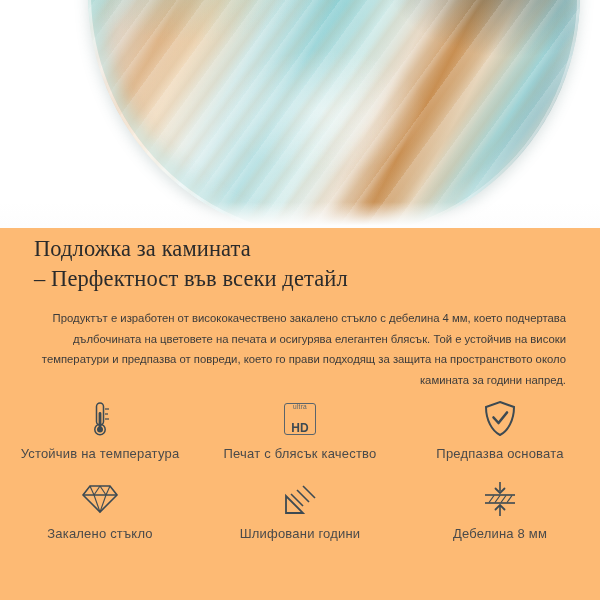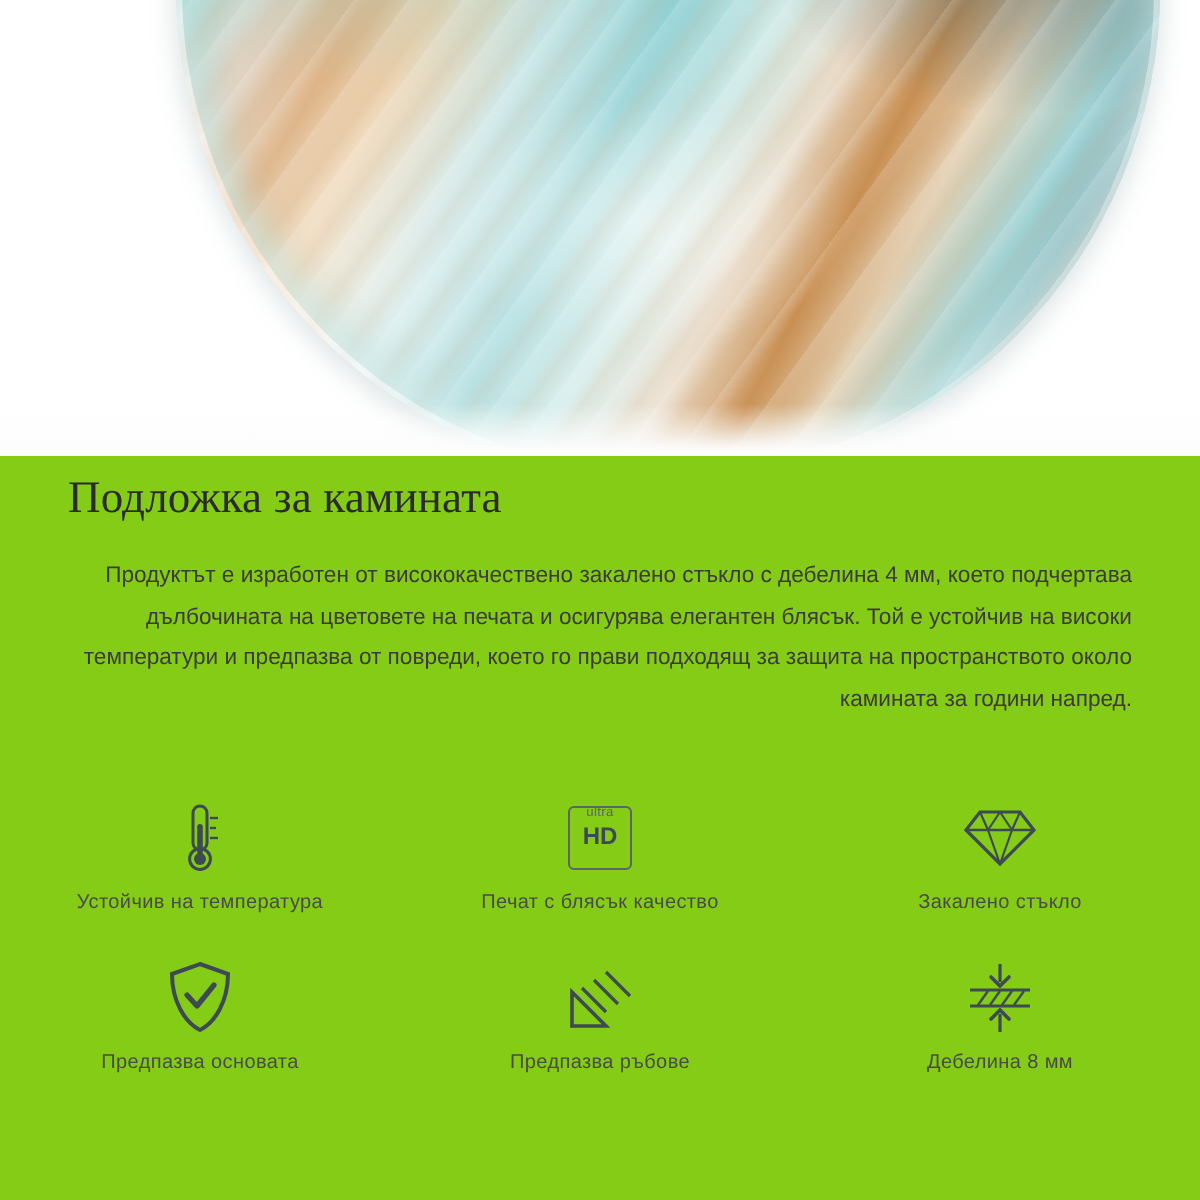--- a/index.html
+++ b/index.html
@@ -7,21 +7,21 @@
     margin: 0; padding: 0;
     width: 600px; height: 600px;
     background: #ffffff;
     font-family: "Liberation Sans", sans-serif;
     overflow: hidden;
   }
   #page {
     position: relative;
     width: 600px;
     height: 600px;
-    background: #84cc16;
+    background: #fdba74;
     overflow: hidden;
   }
 
   
   .hero {
     position: absolute;
     top: 0; left: 0;
     width: 600px;
     height: 228px;
     background: #ffffff;
@@ -146,33 +146,33 @@
   }
   .ficon {
     height: 42px;
     display: flex;
     align-items: center;
     justify-content: center;
     color: #3d4a52;
   }
   .flabel {
     margin-top: 6px;
-    font-size: 10px;
+    font-size: 13px;
     color: #4a4a4a;
     text-align: center;
     letter-spacing: 0.2px;
   }
   .ultrahd {
     width: 32px; height: 32px;
     border: 1.6px solid #5a646b;
     border-radius: 3px;
     display: flex;
     flex-direction: column;
     align-items: center;
-    justify-content: flex-start;
+    justify-content: space-between;
     line-height: 1;
   }
   .ultrahd .u1 { font-size: 6.6px; color: #5a646b; letter-spacing: .2px; }
   .ultrahd .u2 { font-size: 12px; font-weight: bold; color: #3d4a52; margin-top: 1px; }
 
   svg { display: block; }
 </style>
 </head>
 <body>
 
@@ -180,20 +180,21 @@
 
   <div class="hero">
     <div class="plate"></div>
     <div class="plate-rim"></div>
     <div class="hero-fade"></div>
   </div>
 
   <div class="content">
     <h1 class="headline">
       <span>Подложка за камината</span>
+      <span class="l2">– Перфектност във всеки детайл</span>
     </h1>
     <p class="body-copy">Продуктът е изработен от висококачествено закалено стъкло с дебелина 4 мм, което подчертава дълбочината на цветовете на печата и осигурява елегантен блясък. Той е устойчив на високи температури и предпазва от повреди, което го прави подходящ за защита на пространството около камината за години напред.</p>
   </div>
 
   <div class="features">
 
     <div class="feature">
       <div class="ficon">
         <svg width="24" height="38" viewBox="0 0 24 38">
           <rect x="8.5" y="3" width="7" height="22" rx="3.5" fill="none" stroke="#3d4a52" stroke-width="1.5"></rect>
@@ -209,58 +210,58 @@
     </div>
 
     <div class="feature">
       <div class="ficon">
         <div class="ultrahd">
           <span class="u1">ultra</span>
           <span class="u2">HD</span>
         </div>
       </div>
       <div class="flabel">Печат с блясък качество</div>
+    </div>
+
+    <div class="feature">
+      <div class="ficon">
+        <svg width="34" height="38" viewBox="0 0 34 38">
+          <path d="M17 2 L31 7 C31 20 25 31 17 35 C9 31 3 20 3 7 Z" fill="none" stroke="#3d4a52" stroke-width="2"></path>
+          <path d="M10.5 17.5 L15.5 23 L24 12.5" fill="none" stroke="#3d4a52" stroke-width="2.6" stroke-linecap="round" stroke-linejoin="round"></path>
+        </svg>
+      </div>
+      <div class="flabel">Предпазва основата</div>
     </div>
 
     <div class="feature">
       <div class="ficon">
         <svg width="38" height="32" viewBox="0 0 38 32">
           <path d="M2 12 L9 3 L29 3 L36 12 L19 29 Z" fill="none" stroke="#3d4a52" stroke-width="1.6"></path>
           <line x1="2" y1="12" x2="36" y2="12" stroke="#3d4a52" stroke-width="1.3"></line>
           <line x1="9" y1="3" x2="13" y2="12" stroke="#3d4a52" stroke-width="1.1"></line>
           <line x1="29" y1="3" x2="25" y2="12" stroke="#3d4a52" stroke-width="1.1"></line>
           <line x1="13" y1="12" x2="19" y2="29" stroke="#3d4a52" stroke-width="1.1"></line>
           <line x1="25" y1="12" x2="19" y2="29" stroke="#3d4a52" stroke-width="1.1"></line>
           <line x1="13" y1="12" x2="19" y2="3" stroke="#3d4a52" stroke-width="1.1"></line>
           <line x1="25" y1="12" x2="19" y2="3" stroke="#3d4a52" stroke-width="1.1"></line>
         </svg>
       </div>
       <div class="flabel">Закалено стъкло</div>
     </div>
 
     <div class="feature">
       <div class="ficon">
-        <svg width="34" height="38" viewBox="0 0 34 38">
-          <path d="M17 2 L31 7 C31 20 25 31 17 35 C9 31 3 20 3 7 Z" fill="none" stroke="#3d4a52" stroke-width="2"></path>
-          <path d="M10.5 17.5 L15.5 23 L24 12.5" fill="none" stroke="#3d4a52" stroke-width="2.6" stroke-linecap="round" stroke-linejoin="round"></path>
-        </svg>
-      </div>
-      <div class="flabel">Предпазва основата</div>
-    </div>
-
-    <div class="feature">
-      <div class="ficon">
         <svg width="34" height="34" viewBox="0 0 34 34">
           <path d="M3 31 L3 14 L20 31 Z" fill="none" stroke="#3d4a52" stroke-width="1.8"></path>
           <line x1="8" y1="12" x2="20" y2="24" stroke="#3d4a52" stroke-width="1.6"></line>
           <line x1="14" y1="8" x2="26" y2="20" stroke="#3d4a52" stroke-width="1.6"></line>
           <line x1="20" y1="4" x2="32" y2="16" stroke="#3d4a52" stroke-width="1.6"></line>
         </svg>
       </div>
-      <div class="flabel">Предпазва ръбове</div>
+      <div class="flabel">Шлифовани години</div>
     </div>
 
     <div class="feature">
       <div class="ficon">
         <svg width="38" height="38" viewBox="0 0 38 38">
           <line x1="19" y1="2" x2="19" y2="11" stroke="#3d4a52" stroke-width="1.6"></line>
           <path d="M14.5 8.5 L19 13 L23.5 8.5" fill="none" stroke="#3d4a52" stroke-width="1.8" stroke-linecap="round"></path>
           <line x1="19" y1="36" x2="19" y2="27" stroke="#3d4a52" stroke-width="1.6"></line>
           <path d="M14.5 29.5 L19 25 L23.5 29.5" fill="none" stroke="#3d4a52" stroke-width="1.8" stroke-linecap="round"></path>
           <line x1="4" y1="15" x2="34" y2="15" stroke="#3d4a52" stroke-width="1.6"></line>

